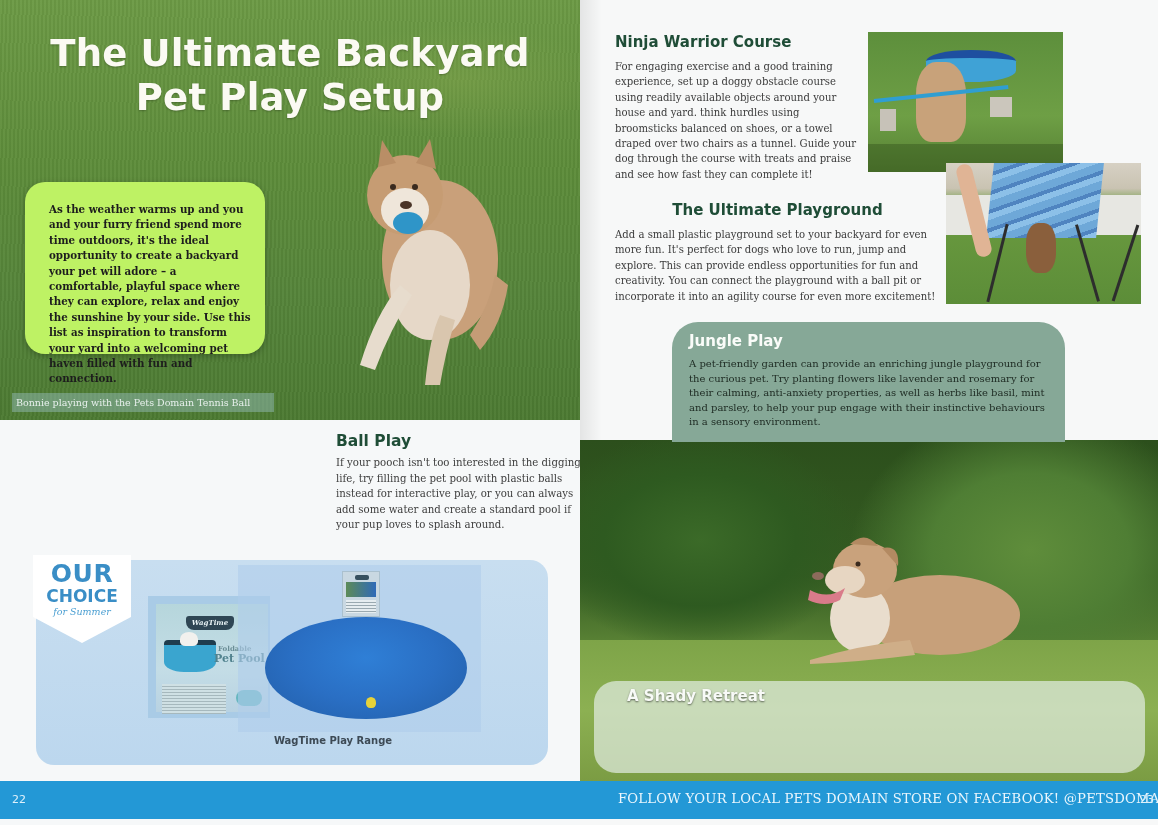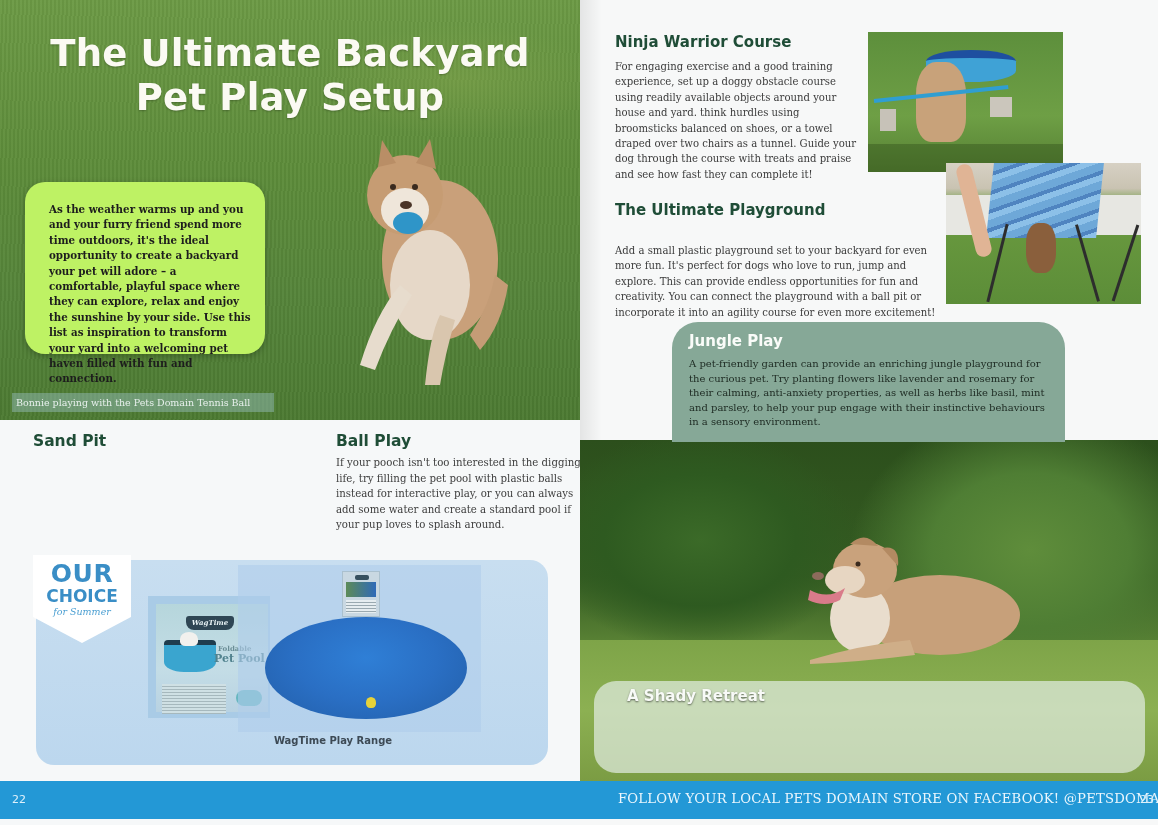--- a/index.html
+++ b/index.html
@@ -85,21 +85,21 @@
   .footer-text { position: absolute; top: 10px; font-size: 13.2px; color: #eaf6fd; letter-spacing: 0.2px; white-space: nowrap; }
 
   
   .page-right { position: absolute; left: 580px; top: 0; width: 578px; height: 825px; background: #f7f8f8; overflow: hidden; }
   .page-right::before { content: ""; position: absolute; left: 0; top: 0; width: 22px; height: 440px; background: linear-gradient(90deg, rgba(0,0,0,0.08), transparent); }
   .rh2 { font-family: "DejaVu Sans", sans-serif; font-weight: bold; color: #1f4d37; font-size: 15px; }
   .rp { font-size: 10.1px; line-height: 15.4px; color: #3b3b3b; }
   .ninja { position: absolute; left: 35px; top: 33px; width: 250px; }
   .ninja .rh2 { margin-bottom: 8px; }
   .playground { position: absolute; left: 35px; top: 201px; width: 325px; }
-  .playground .rh2 { margin-bottom: 24px; }
+  .playground .rh2 { margin-bottom: 8px; text-align: center; }
 
   .photo-ninja { position: absolute; left: 288px; top: 32px; width: 195px; height: 140px; overflow: hidden;
     background: linear-gradient(180deg, #5d8f3c 0%, #6e9f45 60%, #557f33 100%); }
   .photo-ninja .pool { position: absolute; left: 58px; top: 18px; width: 90px; height: 32px; border-radius: 50%/35%; background: #3fa2d6; border-top: 8px solid #1e4fa0; }
   .photo-ninja .bar { position: absolute; left: 6px; top: 67px; width: 135px; height: 4px; background: #2f9ed2; transform: rotate(-6deg); transform-origin: left; }
   .photo-ninja .blk1 { position: absolute; left: 12px; top: 77px; width: 16px; height: 22px; background: #c7c2b8; }
   .photo-ninja .blk2 { position: absolute; left: 122px; top: 65px; width: 22px; height: 20px; background: #cbc6bc; }
   .photo-ninja .dog { position: absolute; left: 48px; top: 30px; width: 50px; height: 80px; background: #c8a27a; border-radius: 40% 40% 30% 30%; }
   .photo-ninja .shadow { position: absolute; left: 0; top: 112px; width: 195px; height: 30px; background: rgba(40,70,20,0.35); }
 
@@ -160,21 +160,20 @@
       <ellipse cx="78" cy="88" rx="15" ry="11" fill="#2f95c8"></ellipse>
     </svg>
 
     <div class="intro-box">
       <p>As the weather warms up and you and your furry friend spend more time outdoors, it's the ideal opportunity to create a backyard your pet will adore – a comfortable, playful space where they can explore, relax and enjoy the sunshine by your side. Use this list as inspiration to transform your yard into a welcoming pet haven filled with fun and connection.</p>
     </div>
 
     <div class="caption">Bonnie playing with the Pets Domain Tennis Ball</div>
 
     <div class="col col-sand">
-      <h2>Sand Pit</h2>
     </div>
 
     <div class="col col-ball">
       <h2>Ball Play</h2>
       <p>If your pooch isn't too interested in the digging life, try filling the pet pool with plastic balls instead for interactive play, or you can always add some water and create a standard pool if your pup loves to splash around.</p>
     </div>
 
     <div class="product-panel"></div>
 
     <div class="choice-badge">

